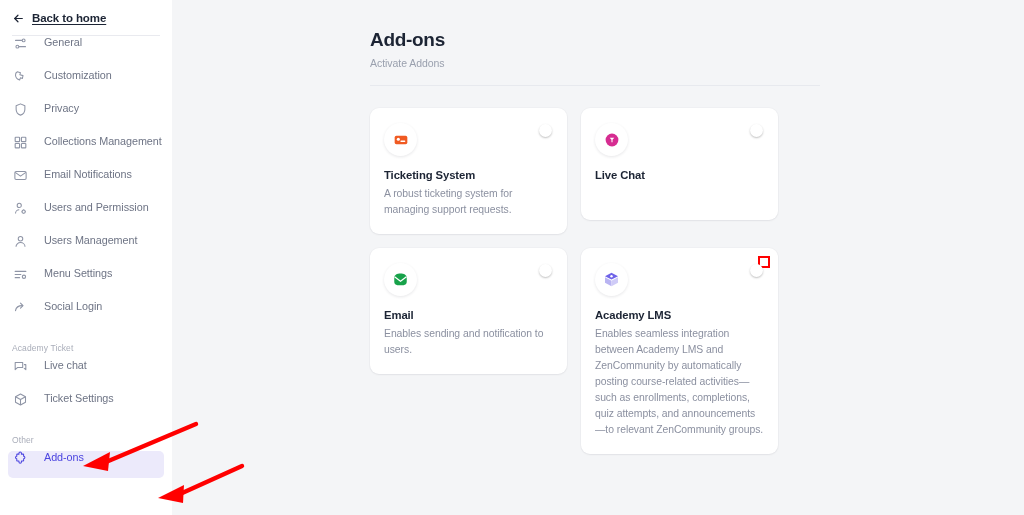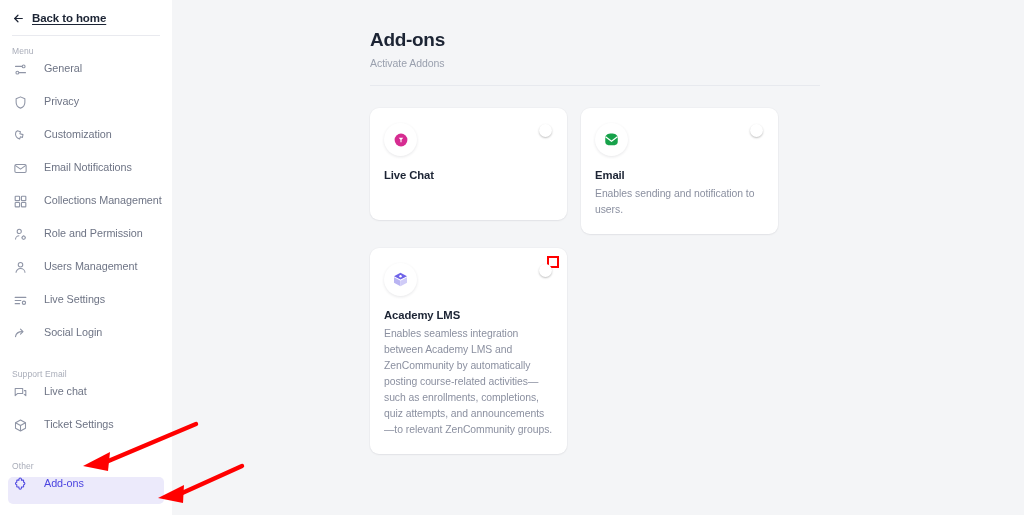--- a/index.html
+++ b/index.html
@@ -129,84 +129,83 @@
         <svg viewBox="0 0 24 24" fill="none" stroke="currentColor" stroke-width="2.2" stroke-linecap="round" stroke-linejoin="round">
           <path d="M19 12H5"></path>
             <path d="M11 18l-6-6 6-6"></path>
         </svg>
       </span>
       <span class="back-label">Back to home</span>
     </div>
 
     <div class="divider"></div>
 
-    <div class="group-label">Menu</div>
 
     <div class="nav-item">
       <span class="ico">
         <svg viewBox="0 0 24 24" fill="none" stroke="currentColor" stroke-width="1.7" stroke-linecap="round">
             <path d="M4 7h10"></path>
             <circle cx="17" cy="7" r="2.3"></circle>
         <path d="M20 17H10"></path>
             <circle cx="7" cy="17" r="2.3"></circle>
           </svg>
       </span>
       <span class="nav-label">General</span>
     </div>
 
     <div class="nav-item">
       <span class="ico">
         <svg viewBox="0 0 24 24" fill="none" stroke="currentColor" stroke-width="1.7" stroke-linejoin="round">
+            <path d="M7 4.5c-2 1-3.2 3-3 5.5.3 3.6 3 6.5 6.6 7.5l1.4-3.5 3 1.2 1-4.6-5-1.5 1-3.2z"></path>
+          </svg>
+      </span>
+      <span class="nav-label">Customization</span>
+    </div>
+
+    <div class="nav-item">
+      <span class="ico">
+        <svg viewBox="0 0 24 24" fill="none" stroke="currentColor" stroke-width="1.7" stroke-linejoin="round">
             <path d="M12 3l7 3v5.5c0 4.3-2.9 8.1-7 9.5-4.1-1.4-7-5.2-7-9.5V6l7-3z"></path>
           </svg>
       </span>
       <span class="nav-label">Privacy</span>
-    </div>
-
-    <div class="nav-item">
-      <span class="ico">
-        <svg viewBox="0 0 24 24" fill="none" stroke="currentColor" stroke-width="1.7" stroke-linejoin="round">
-            <path d="M7 4.5c-2 1-3.2 3-3 5.5.3 3.6 3 6.5 6.6 7.5l1.4-3.5 3 1.2 1-4.6-5-1.5 1-3.2z"></path>
-          </svg>
-      </span>
-      <span class="nav-label">Customization</span>
-    </div>
-
-    <div class="nav-item">
-      <span class="ico">
-        <svg viewBox="0 0 24 24" fill="none" stroke="currentColor" stroke-width="1.7" stroke-linejoin="round">
-            <rect x="3" y="5.5" width="18" height="13" rx="2"></rect>
-        <path d="M3.5 7l8.5 6 8.5-6"></path>
-          </svg>
-      </span>
-      <span class="nav-label">Email Notifications</span>
     </div>
 
     <div class="nav-item">
       <span class="ico">
         <svg viewBox="0 0 24 24" fill="none" stroke="currentColor" stroke-width="1.8">
           <rect x="3.5" y="3.5" width="7" height="7" rx="1"></rect>
           <rect x="13.5" y="3.5" width="7" height="7" rx="1"></rect>
           <rect x="3.5" y="13.5" width="7" height="7" rx="1"></rect>
           <rect x="13.5" y="13.5" width="7" height="7" rx="1"></rect>
           </svg>
       </span>
       <span class="nav-label">Collections Management</span>
     </div>
 
     <div class="nav-item">
       <span class="ico">
         <svg viewBox="0 0 24 24" fill="none" stroke="currentColor" stroke-width="1.7" stroke-linejoin="round">
+            <rect x="3" y="5.5" width="18" height="13" rx="2"></rect>
+        <path d="M3.5 7l8.5 6 8.5-6"></path>
+          </svg>
+      </span>
+      <span class="nav-label">Email Notifications</span>
+    </div>
+
+    <div class="nav-item">
+      <span class="ico">
+        <svg viewBox="0 0 24 24" fill="none" stroke="currentColor" stroke-width="1.7" stroke-linejoin="round">
             <circle cx="10" cy="7" r="3.3"></circle>
         <path d="M4 20c0-3.3 2.7-6 6-6"></path>
             <circle cx="17" cy="17" r="2.6"></circle>
         <path d="M17 13.6v1M17 19.4v1M13.9 17h1M19.1 17h1"></path>
           </svg>
       </span>
-      <span class="nav-label">Role and Permission</span>
+      <span class="nav-label">Users and Permission</span>
     </div>
 
     <div class="nav-item">
       <span class="ico">
         <svg viewBox="0 0 24 24" fill="none" stroke="currentColor" stroke-width="1.7" stroke-linejoin="round">
             <circle cx="12" cy="7.5" r="3.6"></circle>
         <path d="M4.8 20.5c0-3.8 3.2-6.8 7.2-6.8s7.2 3 7.2 6.8"></path>
           </svg>
       </span>
       <span class="nav-label">Users Management</span>
@@ -214,34 +213,34 @@
 
     <div class="nav-item">
       <span class="ico">
         <svg viewBox="0 0 24 24" fill="none" stroke="currentColor" stroke-width="1.8" stroke-linecap="round">
             <path d="M3.5 7h17"></path>
             <path d="M3.5 12h9"></path>
         <path d="M3.5 17h7"></path>
             <circle cx="17.5" cy="15.5" r="2.6"></circle>
           </svg>
       </span>
-      <span class="nav-label">Live Settings</span>
+      <span class="nav-label">Menu Settings</span>
     </div>
 
     <div class="nav-item">
       <span class="ico">
         <svg viewBox="0 0 24 24" fill="none" stroke="currentColor" stroke-width="1.8" stroke-linecap="round" stroke-linejoin="round">
           <path d="M4 17c1-6 6-8 11-8"></path>
             <path d="M12 5l4 4-4 4"></path>
           </svg>
       </span>
       <span class="nav-label">Social Login</span>
     </div>
 
-    <div class="group-label">Support Email</div>
+    <div class="group-label">Academy Ticket</div>
 
     <div class="nav-item">
       <span class="ico">
         <svg viewBox="0 0 24 24" fill="none" stroke="currentColor" stroke-width="1.7" stroke-linejoin="round">
             <path d="M3.5 5.5h12v8h-8l-4 3.5z"></path>
         <path d="M17.5 9h3v8l-3-2.5"></path>
           </svg>
       </span>
       <span class="nav-label">Live chat</span>
     </div>
@@ -276,20 +275,38 @@
 
   <section class="main">
     <div class="page-head">
       <div class="page-title">Add-ons</div>
       <div class="page-sub">Activate Addons</div>
     </div>
     <div class="head-divider"></div>
 
     <div class="cards">
 
+      <div class="card short">
+        <div class="card-top">
+          <span class="badge">
+            <svg width="16" height="16" viewBox="0 0 24 24" fill="#f05a22">
+              <rect x="2.5" y="5.5" width="19" height="13" rx="2.6"></rect>
+              <rect x="11" y="12.6" width="7.5" height="2.4" rx="1.2" fill="#ffffff"></rect>
+              <circle cx="8" cy="11" r="2.3" fill="#ffffff"></circle>
+            </svg>
+          </span>
+          <span class="toggle-wrap">
+            <span class="toggle">
+              <span class="knob"></span>
+            </span>
+          </span>
+        </div>
+        <div class="card-title">Ticketing System</div>
+        <div class="card-desc">A robust ticketing system for managing support requests.</div>
+      </div>
 
 
       <div class="card short">
         <div class="card-top">
           <span class="badge">
             <svg width="16" height="16" viewBox="0 0 24 24">
               <circle cx="12" cy="12" r="9.6" fill="#d62c91"></circle>
               <path d="M8.6 8.6h6.8l-2.6 3.1v3.6h-1.6v-3.6z" fill="#ffffff"></path>
             </svg>
           </span>

